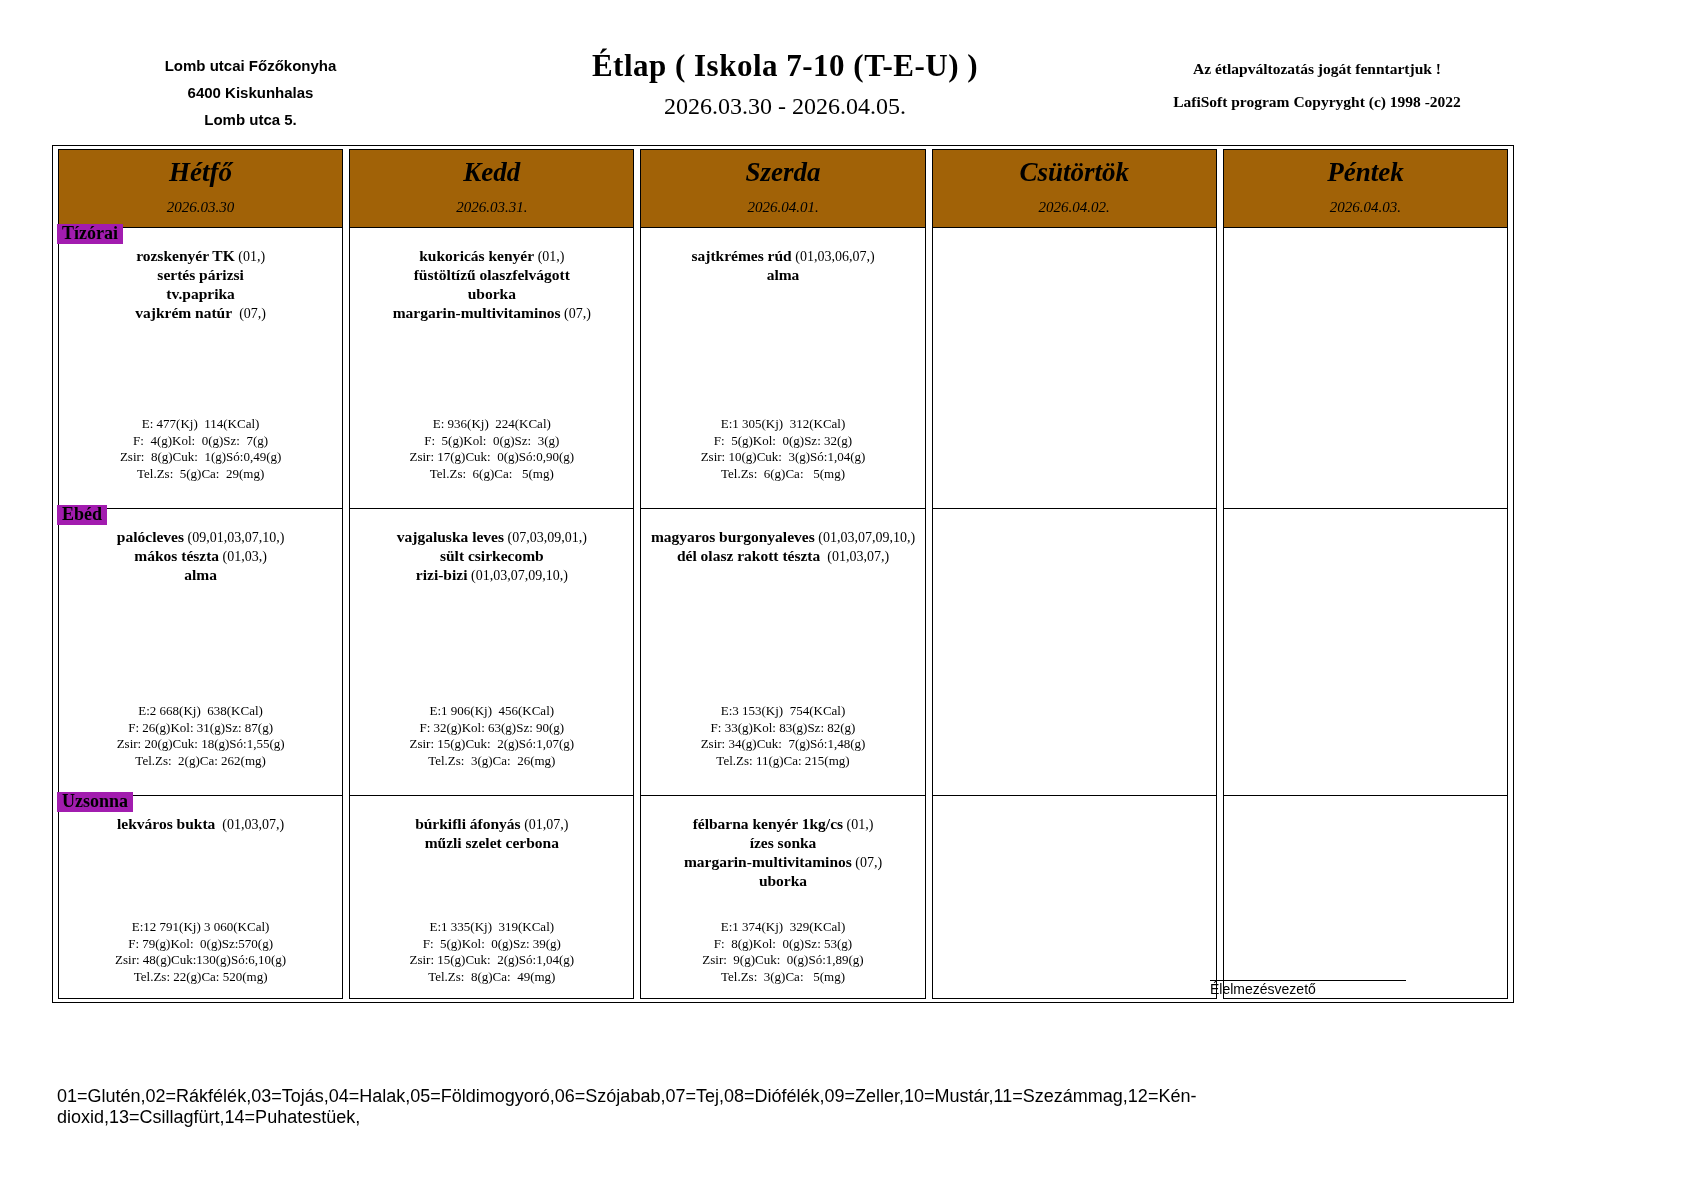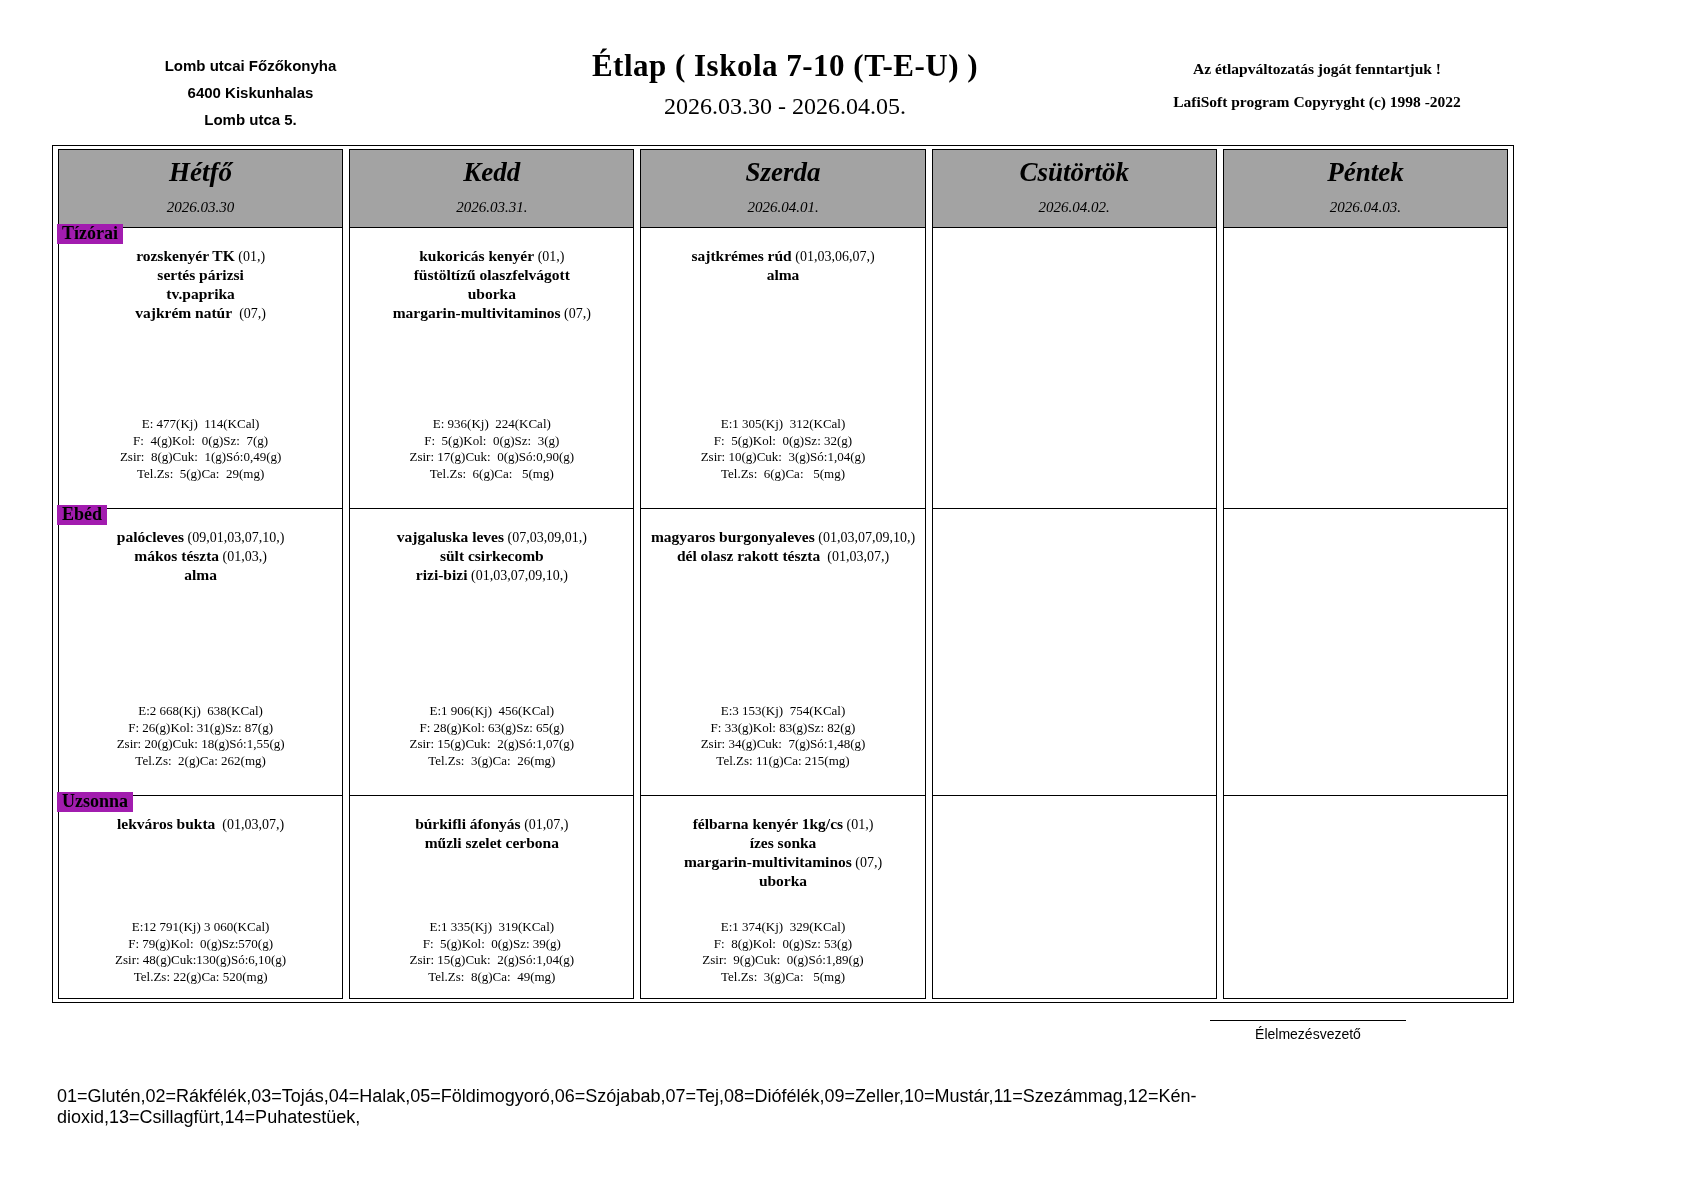--- a/index.html
+++ b/index.html
@@ -14,21 +14,21 @@
   .daterange{font-size:24px;margin-top:9px;}
   .notice-block{position:absolute;left:1135px;top:60px;width:300px;text-align:center;
        font-weight:bold;font-size:15.5px;margin-left:32px;}
   .copyright{margin-top:15px;}
 
   
   .menu-table{position:absolute;left:52px;top:145px;width:1462px;height:858px;
        border:1px solid #000;box-sizing:border-box;}
   .cols{display:flex;gap:6px;height:100%;padding:3px 5px;box-sizing:border-box;}
   .col{flex:1;border:1px solid #000;display:flex;flex-direction:column;min-width:0;}
-  .day-head{height:78px;flex:none;background:#a3a3a3;border-bottom:1px solid #000;
+  .day-head{height:78px;flex:none;background:#a16207;border-bottom:1px solid #000;
        text-align:center;box-sizing:border-box;}
   .day-name{font-style:italic;font-weight:bold;font-size:27px;padding-top:7px;}
   .day-date{font-style:italic;font-size:15px;margin-top:11px;}
   .sec{display:flex;flex-direction:column;text-align:center;flex:none;box-sizing:border-box;min-height:0;gap:16px;}
   .sec-tiz{height:281px;border-bottom:1px solid #000;}
   .sec-ebed{height:287px;border-bottom:1px solid #000;}
   .sec-uzs{flex:1;}
   .items{padding-top:19px;}
   .item{font-weight:bold;font-size:15.5px;line-height:18px;white-space:pre;}
   .item .al{font-weight:normal;font-size:14px;}
@@ -36,22 +36,22 @@
   .sec-tiz .nutri,.sec-ebed .nutri{padding-bottom:26px;}
   .sec-uzs .nutri{padding-bottom:13px;}
   .nl{font-size:13px;line-height:16.5px;white-space:pre;}
   .seclabel{position:absolute;left:4px;background:#a21caf;font-weight:bold;font-size:18px;
        padding:0 5px 2px 5px;z-index:5;line-height:18px;}
   .lbl-tiz{top:78px;} .lbl-ebed{top:359px;} .lbl-uzs{top:646px;}
 
   
   .legend{position:absolute;left:57px;top:1086px;width:1200px;
        font-family:"Liberation Sans", sans-serif;font-size:18px;}
-  .sig{position:absolute;left:1210px;top:1020px;width:196px;text-align:center;
-       border-top:1px solid #000;font-family:"Liberation Sans", sans-serif;font-size:14px;padding-top:5px;}
+  .sig{position:absolute;left:1210px;top:980px;width:196px;
+       border-top:1px solid #000;font-family:"Liberation Sans", sans-serif;font-size:14px;}
 </style>
 </head>
 <body>
 
 <div class="page">
 
   <div class="org">
     <div>Lomb utcai Főzőkonyha</div>
     <div>6400 Kiskunhalas</div>
     <div>Lomb utca 5.</div>
@@ -140,21 +140,21 @@
           </div>
         </div>
         <div class="sec sec-ebed">
           <div class="items">
             <div class="item"><span class="nm">vajgaluska leves</span><span class="al"> (07,03,09,01,)</span></div>
             <div class="item"><span class="nm">sült csirkecomb</span><span class="al"></span></div>
             <div class="item"><span class="nm">rizi-bizi</span><span class="al"> (01,03,07,09,10,)</span></div>
           </div>
           <div class="nutri">
             <div class="nl">E:1 906(Kj)  456(KCal)</div>
-            <div class="nl">F: 28(g)Kol: 63(g)Sz: 65(g)</div>
+            <div class="nl">F: 32(g)Kol: 63(g)Sz: 90(g)</div>
             <div class="nl">Zsir: 15(g)Cuk:  2(g)Só:1,07(g)</div>
             <div class="nl">Tel.Zs:  3(g)Ca:  26(mg)</div>
           </div>
         </div>
         <div class="sec sec-uzs">
           <div class="items">
             <div class="item"><span class="nm">búrkifli áfonyás</span><span class="al"> (01,07,)</span></div>
             <div class="item"><span class="nm">műzli szelet cerbona</span><span class="al"></span></div>
           </div>
           <div class="nutri">

